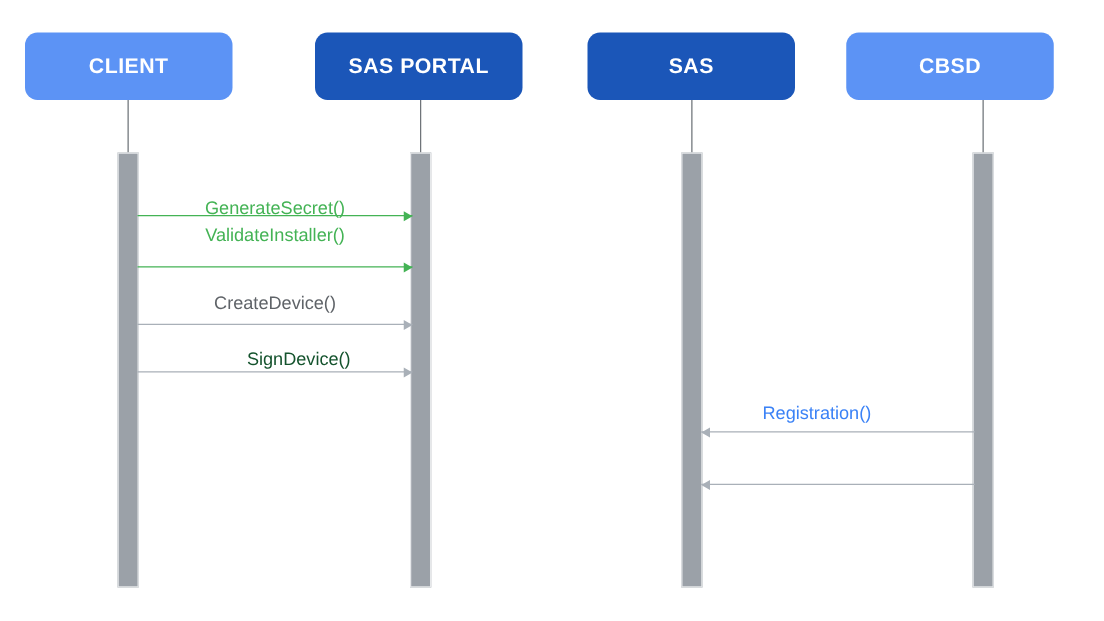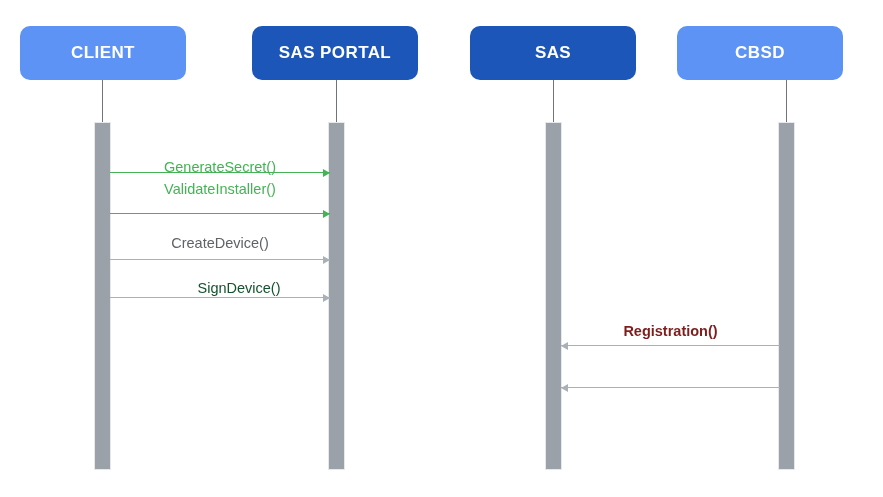--- a/index.html
+++ b/index.html
@@ -93,21 +93,21 @@
     <div class="msg-arrowhead right" style="top: 209.5px; left: 323px; border-left-color: rgb(68, 179, 85);"></div>
     <div class="msg-label" style="left: 110px; width: 220px; top: 180px; color: rgb(68, 179, 85);">ValidateInstaller()</div>
     <div class="msg-line" style="left: 110px; top: 259px; width: 220px; background: rgb(169, 176, 184);"></div>
     <div class="msg-arrowhead right" style="top: 255.5px; left: 323px; border-left-color: rgb(169, 176, 184);"></div>
     <div class="msg-label" style="left: 110px; width: 220px; top: 234px; color: rgb(95, 99, 104);">CreateDevice()</div>
     <div class="msg-line" style="left: 110px; top: 297px; width: 220px; background: rgb(169, 176, 184);"></div>
     <div class="msg-arrowhead right" style="top: 293.5px; left: 323px; border-left-color: rgb(169, 176, 184);"></div>
     <div class="msg-label" style="left: 101px; width: 220px; top: 279px; color: #14532d; margin-left: 28px;">SignDevice()</div>
     <div class="msg-line" style="left: 561px; top: 345px; width: 219px; background: rgb(169, 176, 184);"></div>
     <div class="msg-arrowhead left" style="top: 341.5px; left: 561px; border-right-color: rgb(169, 176, 184);"></div>
-    <div class="msg-label" style="left: 561px; width: 219px; top: 322px; color: #7f1d1d; font-weight: bold;">Registration()</div>
+    <div class="msg-label" style="left: 544px; width: 219px; top: 322px; color: #3b82f6;">Registration()</div>
     <div class="msg-line" style="left: 561px; top: 387px; width: 219px; background: rgb(169, 176, 184);"></div>
     <div class="msg-arrowhead left" style="top: 383.5px; left: 561px; border-right-color: rgb(169, 176, 184);"></div>
     <div class="actor-box" style="left: 20px; top: 26px; width: 166px; height: 54px; background: rgb(92, 147, 245); color: rgb(255, 255, 255);">
       <span>CLIENT</span>
     </div>
     <div class="actor-box" style="left: 470px; top: 26px; width: 166px; height: 54px; background: rgb(27, 86, 184); color: rgb(255, 255, 255);">
       <span>SAS</span>
     </div>
     <div class="actor-box" style="left: 252px; top: 26px; width: 166px; height: 54px; background: rgb(27, 86, 184); color: rgb(255, 255, 255);">
       <span>SAS PORTAL</span>

